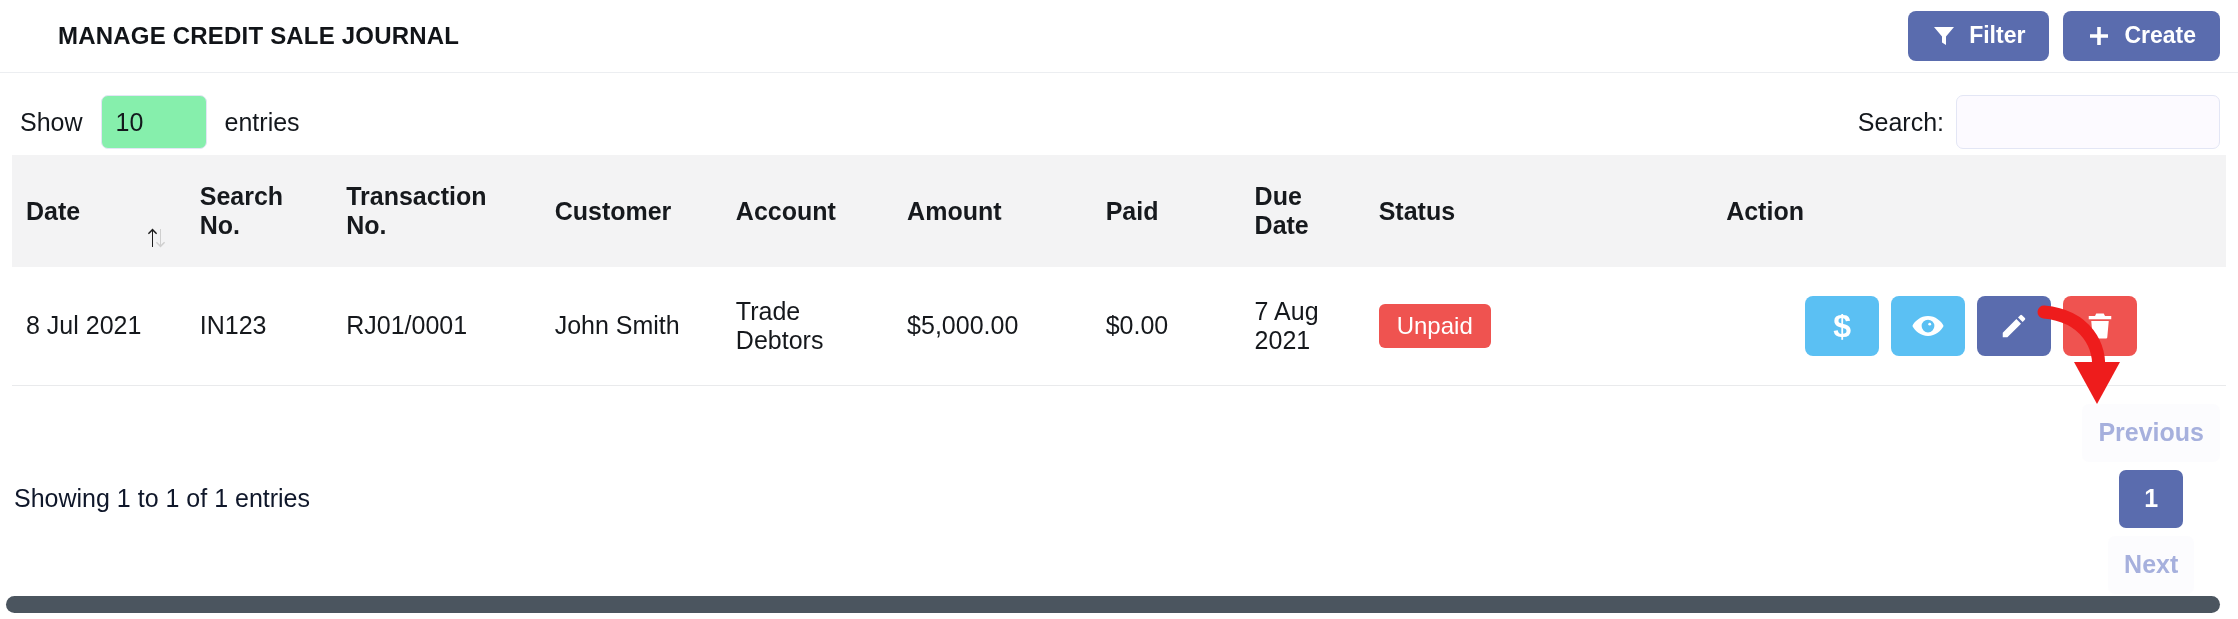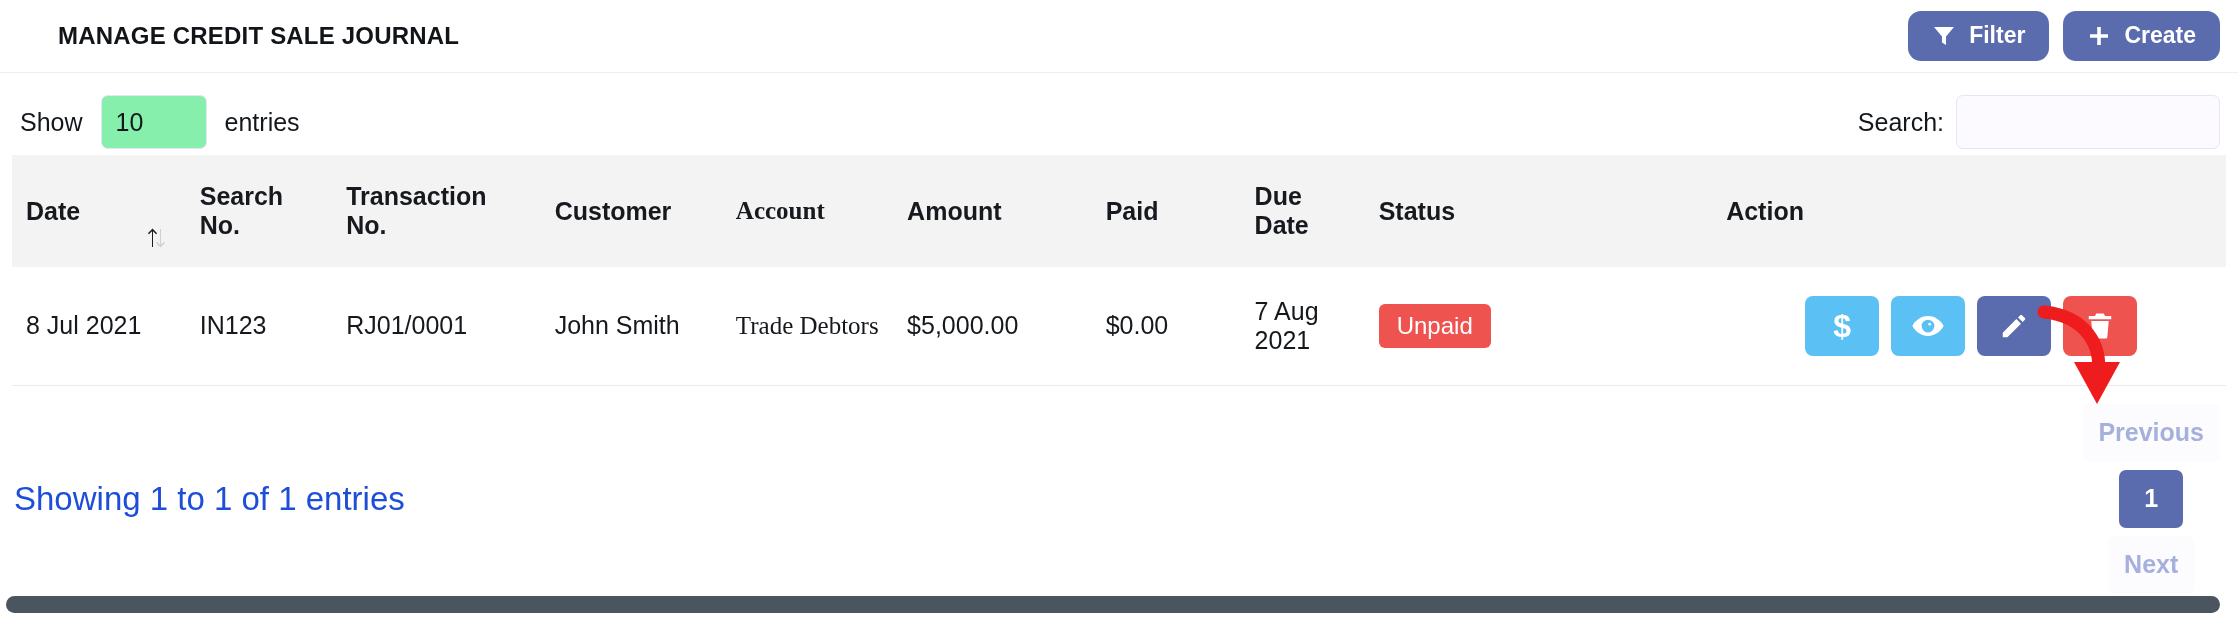--- a/index.html
+++ b/index.html
@@ -28,21 +28,21 @@
     color: #111418;
     letter-spacing: 0.2px;
     white-space: nowrap;
     margin-left: 44px;
   }
   .topbar-actions { display: flex; gap: 14px; align-items: center; }
   .btn-primary {
     background: #5a6cae;
     color: #ffffff;
     border: none;
-    border-radius: 13px;
+    border-radius: 8px;
     height: 50px;
     padding: 0 24px;
     font-size: 23px;
     font-weight: bold;
     font-family: "Liberation Sans", sans-serif;
     display: flex;
     align-items: center;
     gap: 13px;
     cursor: pointer;
     line-height: 1;
@@ -115,21 +115,21 @@
     padding: 20px 10px 20px 14px;
     vertical-align: middle;
     border-bottom: 1px solid #e9eaec;
     background: #ffffff;
     height: 118px;
   }
   .col-date   { width: 140px; }
   .col-inv    { width: 118px; }
   .col-trn    { width: 168px; }
   .col-cus    { width: 146px; }
-  .col-acc    { width: 138px; font-family: Liberation Serif, serif; }
+  .col-acc    { width: 138px; }
   .col-amt    { width: 160px; }
   .col-paid   { width: 120px; }
   .col-due    { width: 100px; }
   .col-status { width: 280px; }
   .col-action { width: 414px; }
   th.col-action { text-align: center; padding-left: 0; }
   td.col-action { padding-left: 0; }
 
   .badge-unpaid {
     display: inline-block;
@@ -156,21 +156,21 @@
   .act-btn .glyph-dollar {
     color:#fff; font-size: 32px; font-weight: bold; line-height:1;
     font-family: "Liberation Sans", sans-serif;
   }
 
   
   .footer {
     display:flex; align-items:center; justify-content: space-between;
     padding: 18px 18px 0 14px;
   }
-  .info { font-size: 33px; color:#1d4ed8; }
+  .info { font-size: 25px; color:#0f172a; }
   .pager { display:flex; align-items:center; gap: 8px; flex-direction: column; }
   .pg {
     min-width: 64px; height: 58px;
     border-radius: 7px;
     display:flex; align-items:center; justify-content:center;
     font-size: 25px; font-weight: bold;
     padding: 0 16px;
     cursor: pointer;
     font-family: "Liberation Sans", sans-serif;
     border: none;

